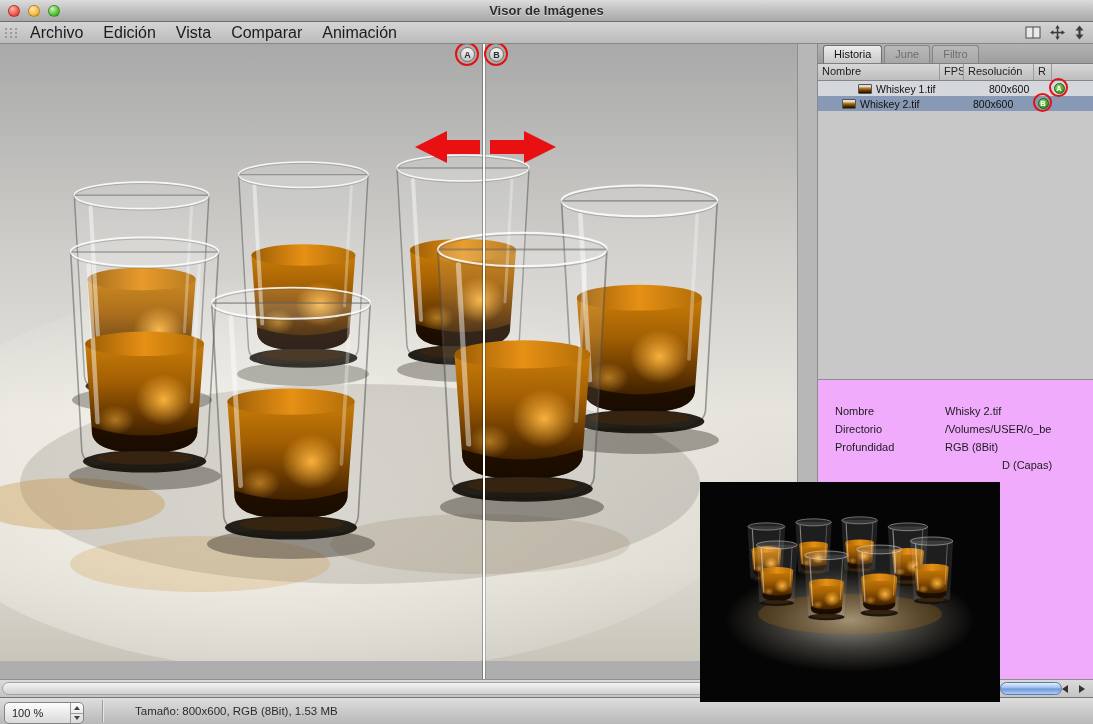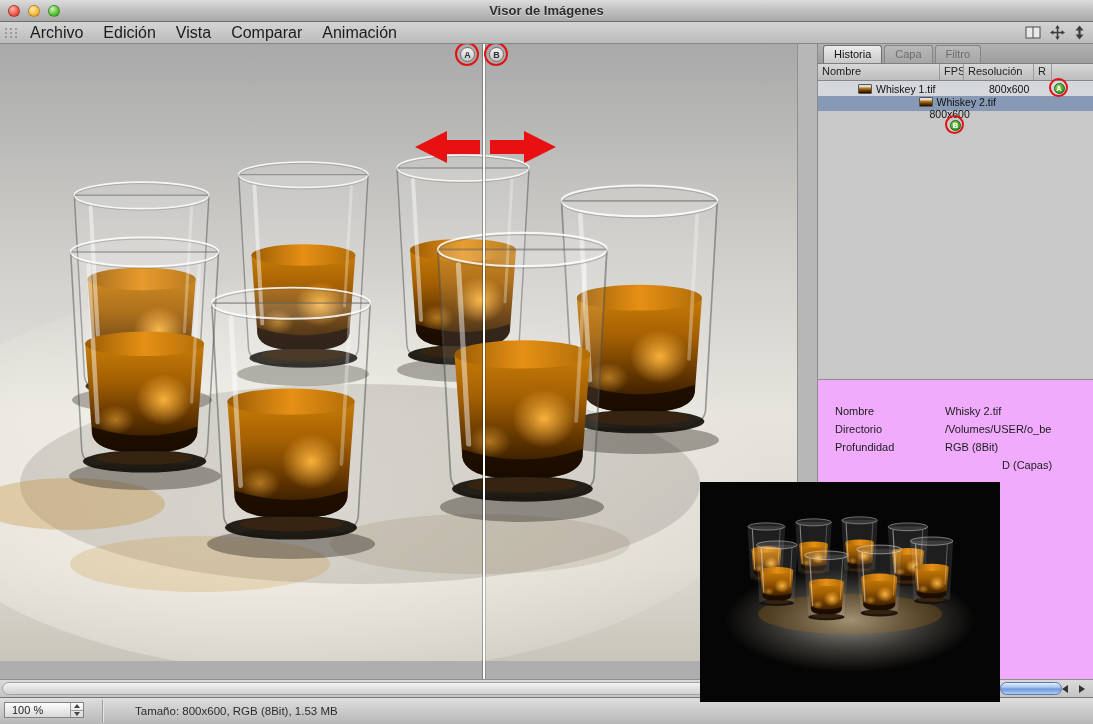--- a/index.html
+++ b/index.html
@@ -55,21 +55,21 @@
 
   .list { position:absolute; left:0; top:20px; right:0; height:316px; background:#c8c8c8;
     border-bottom:1px solid #8d8d8d; overflow:hidden; }
   .thead { display:flex; height:17px; background:linear-gradient(#d8d8d8,#bdbdbd);
     border-bottom:1px solid #858585; font-size:11px; color:#222; }
   .thead .cell { padding:1px 0 0 4px; border-right:1px solid #9b9b9b; overflow:hidden; white-space:nowrap; }
   .c-name { width:122px; } .c-fps { width:24px; } .c-res { width:70px; } .c-r { width:18px; }
   .c-fill { flex:1; border-right:none !important; }
   .trow { display:flex; height:15px; align-items:center; font-size:10.5px; color:#101010; }
   .trow.row-a { background:#d4d7dc;padding-left:16px; }
-  .trow.row-b { background:#8799b4;flex-direction:column; }
+  .trow.row-b { background:#8799b4; }
   .trow .cell { overflow:visible; white-space:nowrap; }
   .name-cell { display:flex; align-items:center; padding-left:24px; }
   .file-icon { width:14px; height:10px; border:1px solid #555; border-radius:1px; margin-right:4px;
     background:linear-gradient(#dedede 18%, #b5700a 45%, #5c3204 75%, #1d0f02); }
   .res-cell { padding-left:9px; }
   .r-cell { display:flex; justify-content:center; }
   .badge-wrap { position:relative; width:11px; height:11px; }
   .badge { width:11px; height:11px; border-radius:50%; border:1px solid #226018;
     background:radial-gradient(circle at 35% 30%, #8fd968, #45a02c 65%, #2d7a1c);
     color:#fff; font-size:7.5px; font-weight:bold; display:flex; align-items:center; justify-content:center; }
@@ -92,22 +92,22 @@
     border:1px solid #5b7bab;
     background:linear-gradient(#e2eefb, #a5c2ef 40%, #6e97d9 55%, #a8c6f2 95%); }
   .scroll-btns { position:absolute; right:3px; top:1px; display:flex; }
   .sbtn { width:17px; height:16px; display:flex; align-items:center; justify-content:center; }
   .tri-left { width:0; height:0; border-top:4px solid transparent; border-bottom:4px solid transparent; border-right:6px solid #333; }
   .tri-right { width:0; height:0; border-top:4px solid transparent; border-bottom:4px solid transparent; border-left:6px solid #333; }
 
   
   .statusbar { position:absolute; left:0; top:697px; width:100%; height:27px;
     background:linear-gradient(#dedede,#b8b8b8); border-top:1px solid #747474; z-index:10; }
-  .zoom-box { position:absolute; left:4px; top:4px; width:80px; height:16px; border:1px solid #838383;
-    border-radius:0; background:linear-gradient(#fdfdfd,#d9d9d9); display:flex; align-items:center; }
+  .zoom-box { position:absolute; left:4px; top:4px; width:80px; height:22px; border:1px solid #838383;
+    border-radius:5px; background:linear-gradient(#fdfdfd,#d9d9d9); display:flex; align-items:center; }
   .zoom-text { flex:1; font-size:11px; color:#222; padding-left:7px; }
   .stepper { width:13px; height:100%; border-left:1px solid #9a9a9a; display:flex; flex-direction:column; }
   .step { flex:1; display:flex; align-items:center; justify-content:center; }
   .step.up { border-bottom:1px solid #9a9a9a; }
   .tri-up { width:0; height:0; border-left:3.5px solid transparent; border-right:3.5px solid transparent; border-bottom:4px solid #444; }
   .tri-down { width:0; height:0; border-left:3.5px solid transparent; border-right:3.5px solid transparent; border-top:4px solid #444; }
   .status-divider { position:absolute; left:102px; top:2px; bottom:2px; width:1px; background:#9a9a9a;
     box-shadow:1px 0 0 #e6e6e6; }
   .status-text { position:absolute; left:135px; top:0; height:26px; line-height:26px; font-size:11.5px; color:#2c2c2c; }
 
@@ -266,21 +266,21 @@
     <svg class="arrow-svg" style="left:486px; top:85px;" width="80" height="36" viewBox="0 0 80 36">
       <polygon points="70,18 38,2 38,11 4,11 4,25 38,25 38,34" fill="#e81010"></polygon>
     </svg>
   </div>
 
   <div class="vstrip"></div>
 
   <div class="panel">
     <div class="tabs">
       <span class="tab active">Historia</span>
-      <span class="tab inactive">Capa</span>
+      <span class="tab inactive">June</span>
       <span class="tab inactive">Filtro</span>
     </div>
 
     <div class="list">
       <div class="thead">
         <span class="cell c-name">Nombre</span>
         <span class="cell c-fps">FPS</span>
         <span class="cell c-res">Resolución</span>
         <span class="cell c-r">R</span>
         <span class="cell c-fill"></span>

